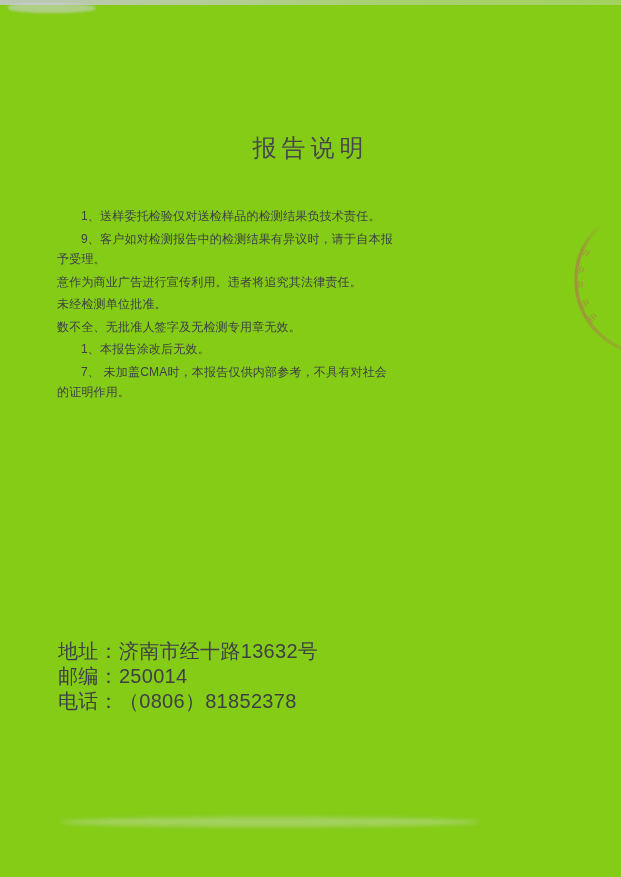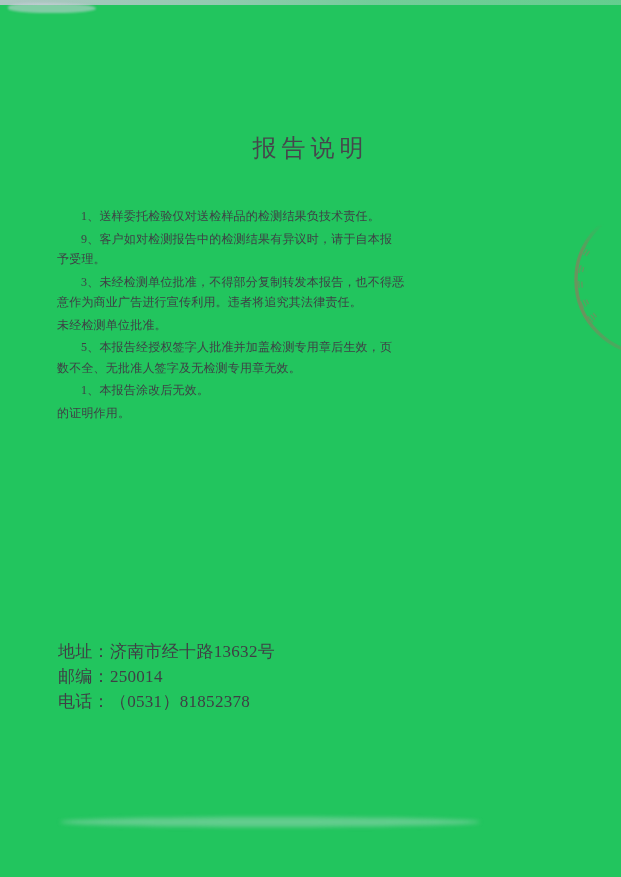--- a/index.html
+++ b/index.html
@@ -4,23 +4,23 @@
 <style>
   html, body {
     margin: 0;
     padding: 0;
     background: #ffffff;
   }
   .page {
     position: relative;
     width: 621px;
     height: 877px;
-    background: #22c55e;
+    background: #84cc16;
     overflow: hidden;
-    font-family: Liberation Serif, serif;
+    font-family: Liberation Sans, sans-serif;
     color: #3f3f45;
   }
   
   .scan-top {
     position: absolute;
     top: 0; left: 0; right: 0;
     height: 5px;
     background: linear-gradient(90deg,
       rgba(198,198,212,0.85) 0%,
       rgba(205,205,219,0.65) 35%,
@@ -72,21 +72,21 @@
     display: block;
     white-space: nowrap;
   }
   .ln.indent {
     text-indent: 2em;
   }
   .contact {
     position: absolute;
     top: 639px;
     left: 58px;
-    font-size: 17px;
+    font-size: 20px;
     line-height: 25px;
     letter-spacing: 0.3px;
   }
   .contact .row { white-space: nowrap; }
   .stamp {
     position: absolute;
     top: 180px;
     right: 0;
     width: 81px;
     height: 220px;
@@ -142,43 +142,42 @@
 
   <div class="body">
     <p class="para">
       <span class="ln indent">1、送样委托检验仅对送检样品的检测结果负技术责任。</span>
     </p>
     <p class="para">
       <span class="ln indent">9、客户如对检测报告中的检测结果有异议时，请于自本报</span>
       <span class="ln">予受理。</span>
     </p>
     <p class="para">
-      <span class="ln indent">3、未经检测单位批准，不得部分复制转发本报告，也不得恶</span>
       <span class="ln">意作为商业广告进行宣传利用。违者将追究其法律责任。</span>
     </p>
     <p class="para">
       <span class="ln">未经检测单位批准。</span>
     </p>
     <p class="para">
-      <span class="ln indent">5、本报告经授权签字人批准并加盖检测专用章后生效，页</span>
       <span class="ln">数不全、无批准人签字及无检测专用章无效。</span>
     </p>
     <p class="para">
       <span class="ln indent">1、本报告涂改后无效。</span>
     </p>
     <p class="para">
+      <span class="ln indent">7、 未加盖CMA时，本报告仅供内部参考，不具有对社会</span>
       <span class="ln">的证明作用。</span>
     </p>
   </div>
 
   <div class="contact">
     <div class="row">
       <span>地址：</span><span>济南市经十路13632号</span>
     </div>
     <div class="row">
       <span>邮编：</span><span>250014</span>
     </div>
     <div class="row">
-      <span>电话：</span><span>（0531）81852378</span>
+      <span>电话：</span><span>（0806）81852378</span>
     </div>
   </div>
 
 </div>
 
 </body></html>

